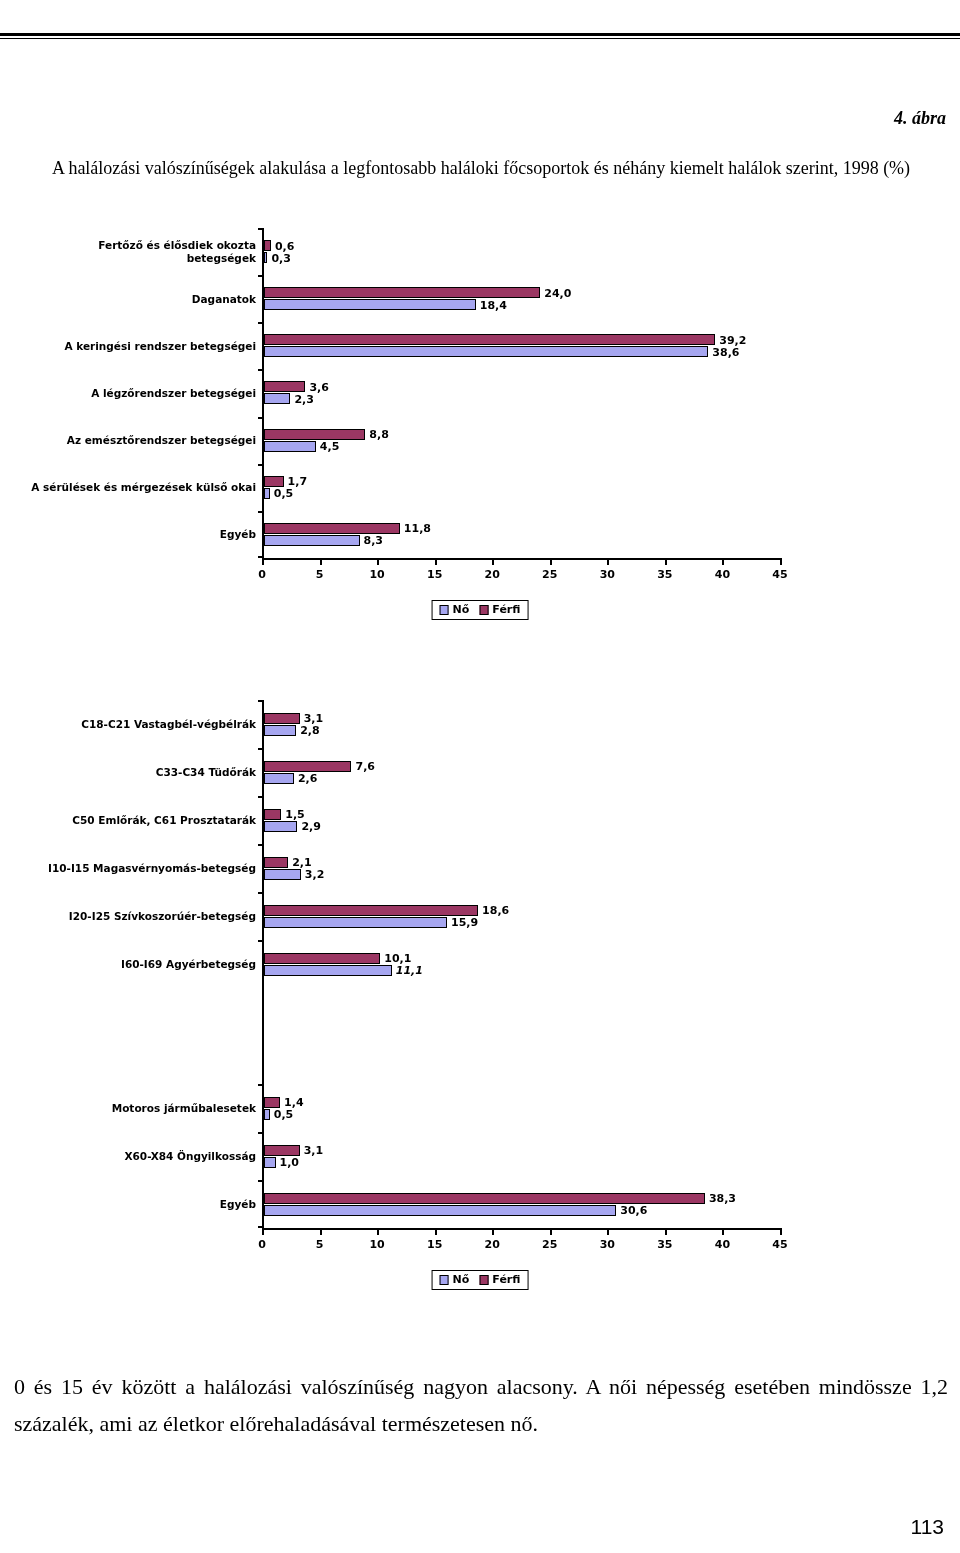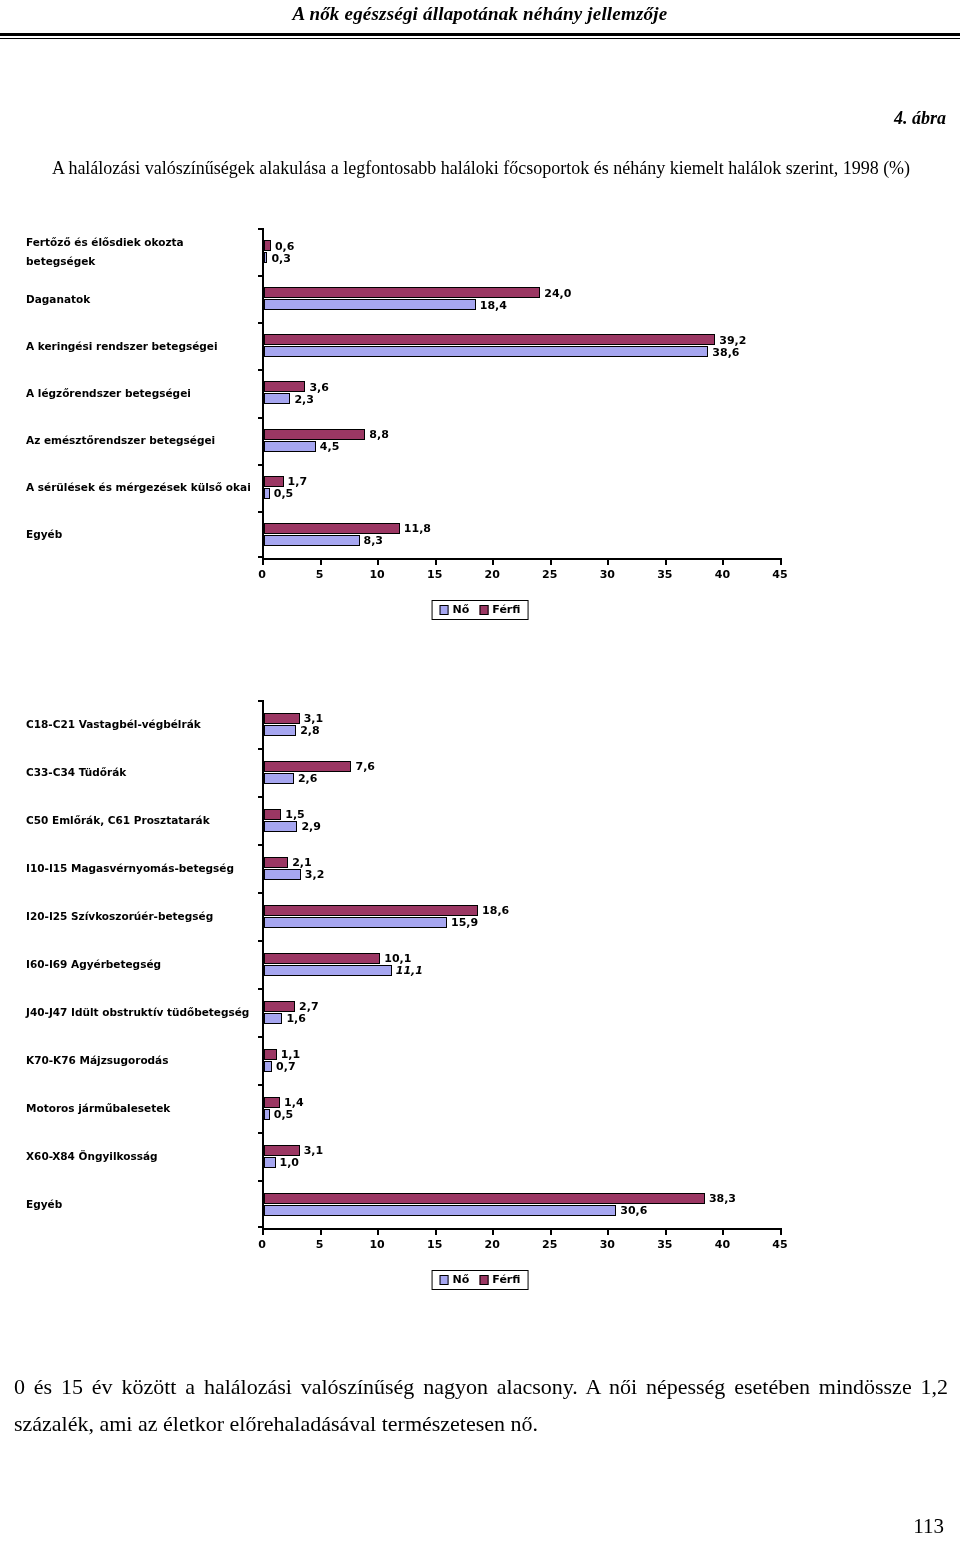--- a/index.html
+++ b/index.html
@@ -97,23 +97,24 @@
     position: absolute;
     left: 0;
     width: 100%;
   }
   .cat-label {
     position: absolute;
     right: calc(100% + 8px);
     top: 50%;
     transform: translateY(-50%);
     width: 230px;
+    text-align: right;
     font-size: 10.5px;
     font-weight: bold;
-    line-height: 19px;
+    line-height: 13px;
     color: #000;
     white-space: normal;
   }
   .tick-mark {
     position: absolute;
     left: -6px;
     width: 6px;
     height: 2px;
     background: #000;
   }
@@ -213,28 +214,27 @@
     font-size: 22px;
     line-height: 37px;
     text-align: justify;
     font-family: "Liberation Serif", "DejaVu Serif", serif;
   }
   .page-number {
     position: absolute;
     bottom: 14px;
     right: 16px;
     font-size: 21px;
-    font-family: Liberation Serif, serif;
+    font-family: Liberation Sans, sans-serif;
   }
 </style>
 </head>
 <body>
 
 <div class="page-header">
-  <div class="page-header-title">A nők egészségi állapotának néhány jellemzője</div>
   <div class="header-rule-thick"></div>
   <div class="header-rule-thin"></div>
 </div>
 
 <div class="figure-number">4. ábra</div>
 <div class="figure-title">A halálozási valószínűségek alakulása a legfontosabb haláloki főcsoportok és néhány kiemelt halálok szerint, 1998 (%)</div>
 
 <div class="chart chart-1">
   <div class="plot">
       <div class="cat-row" style="top: 0px; height: 47.1429px;">
@@ -424,44 +424,20 @@
         <div class="tick-mark" style="top: 0px;"></div>
         <div class="bar-wrap" style="top: 12.5px; width: 100%; height: 11px;">
           <div class="bar male" style="width: 116.262px; background: rgb(155, 55, 99);"></div>
           <span class="bar-value" style="left: 116.262px;">10,1</span>
         </div>
         <div class="bar-wrap" style="top: 24.5px; width: 100%; height: 11px; font-style: italic;">
           <div class="bar female" style="width: 127.773px; background: rgb(166, 166, 240);"></div>
           <span class="bar-value" style="left: 127.773px;">11,1</span>
         </div>
       </div>
-      <div class="cat-row" style="top: 288px; height: 48px;">
-        <div class="cat-label">J40-J47 Idült obstruktív tüdőbetegség</div>
-        <div class="tick-mark" style="top: 0px;"></div>
-        <div class="bar-wrap" style="top: 12.5px; width: 100%; height: 11px;">
-          <div class="bar male" style="width: 31.08px; background: rgb(155, 55, 99);"></div>
-          <span class="bar-value" style="left: 31.08px;">2,7</span>
-        </div>
-        <div class="bar-wrap" style="top: 24.5px; width: 100%; height: 11px;">
-          <div class="bar female" style="width: 18.4178px; background: rgb(166, 166, 240);"></div>
-          <span class="bar-value" style="left: 18.4178px;">1,6</span>
-        </div>
-      </div>
-      <div class="cat-row" style="top: 336px; height: 48px;">
-        <div class="cat-label">K70-K76 Májzsugorodás</div>
-        <div class="tick-mark" style="top: 0px;"></div>
-        <div class="bar-wrap" style="top: 12.5px; width: 100%; height: 11px;">
-          <div class="bar male" style="width: 12.6622px; background: rgb(155, 55, 99);"></div>
-          <span class="bar-value" style="left: 12.6622px;">1,1</span>
-        </div>
-        <div class="bar-wrap" style="top: 24.5px; width: 100%; height: 11px;">
-          <div class="bar female" style="width: 8.05778px; background: rgb(166, 166, 240);"></div>
-          <span class="bar-value" style="left: 8.05778px;">0,7</span>
-        </div>
-      </div>
       <div class="cat-row" style="top: 384px; height: 48px;">
         <div class="cat-label">Motoros járműbalesetek</div>
         <div class="tick-mark" style="top: 0px;"></div>
         <div class="bar-wrap" style="top: 12.5px; width: 100%; height: 11px;">
           <div class="bar male" style="width: 16.1156px; background: rgb(155, 55, 99);"></div>
           <span class="bar-value" style="left: 16.1156px;">1,4</span>
         </div>
         <div class="bar-wrap" style="top: 24.5px; width: 100%; height: 11px;">
           <div class="bar female" style="width: 5.75556px; background: rgb(166, 166, 240);"></div>
           <span class="bar-value" style="left: 5.75556px;">0,5</span>

